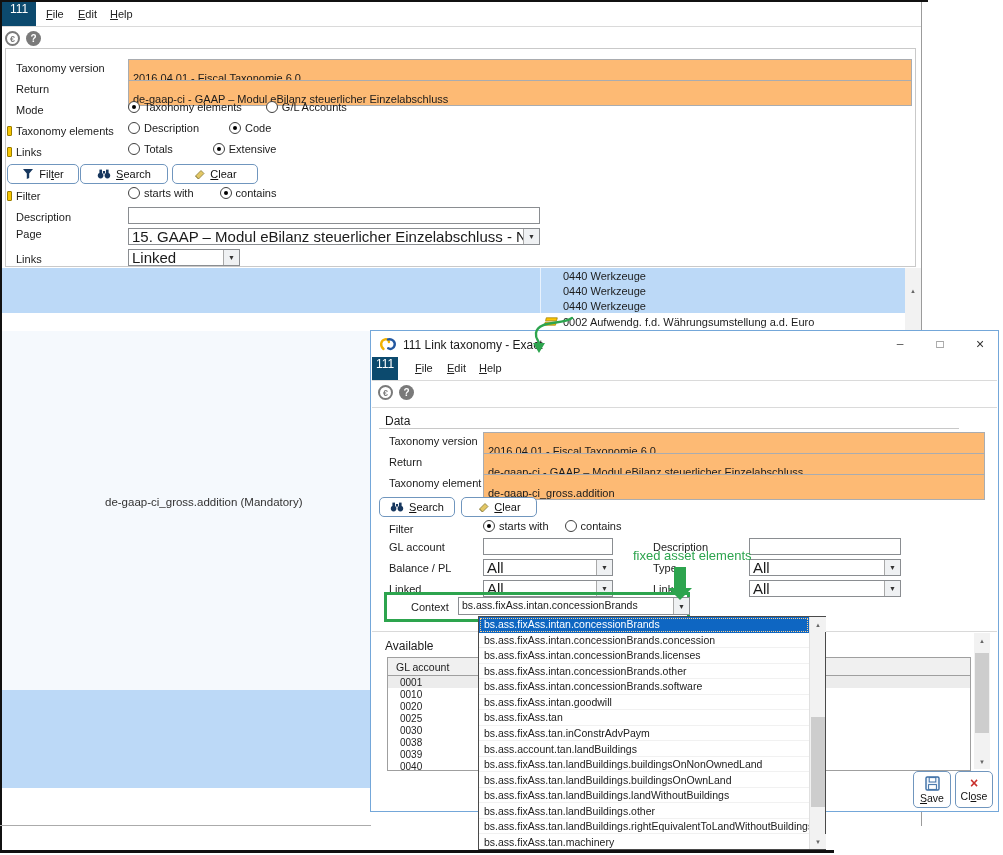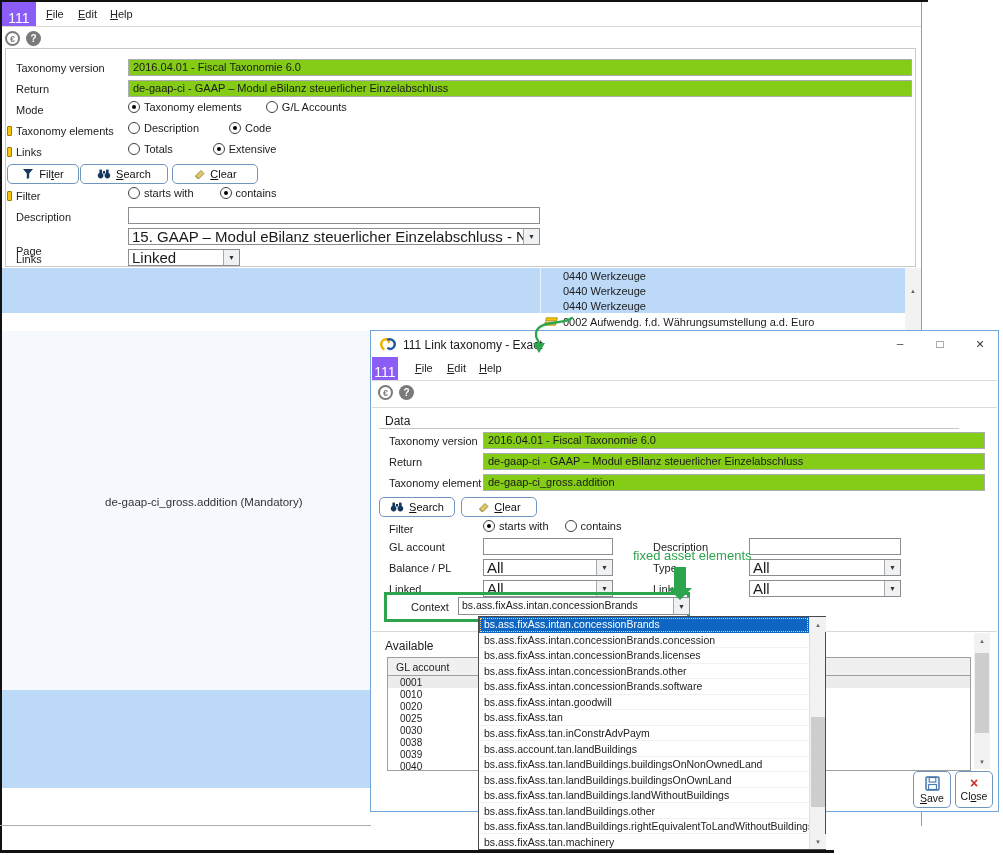--- a/index.html
+++ b/index.html
@@ -2,33 +2,33 @@
 <html><head>
 <meta charset="utf-8">
 <style>
   *{margin:0;padding:0;box-sizing:border-box}
   html,body{width:1003px;height:855px;overflow:hidden}
   body{font-family:"Liberation Sans",sans-serif;background:#fff;color:#1a1a1a}
   .a{position:absolute}
   #screen{position:relative;width:1003px;height:855px;background:#fff;overflow:hidden}
   .lbl{font-size:11px;line-height:13px;color:#1c1c1c;white-space:nowrap}
   .b{font-weight:normal}
-  .ro{background:#84cc16;border:1px solid #a9acb0;font-size:11px;padding:1px 4px;line-height:13px;white-space:nowrap;overflow:hidden}
+  .ro{background:#fdba74;border:1px solid #a9acb0;font-size:11px;padding:12px 4px;line-height:13px;white-space:nowrap;overflow:hidden}
   .ti{background:#fff;border:1px solid #8a8d91}
   .combo{display:flex;background:#fff;border:1px solid #8a8d91}
   .cv{flex:1;font-size:15px;padding:1px 3px;line-height:13px;white-space:nowrap;overflow:hidden}
   .cb{width:16px;border-left:1px solid #a9a9a9;background:#eff1f3;display:flex;align-items:center;justify-content:center;font-size:7px;color:#333;flex:none}
   .btn{display:flex;align-items:center;justify-content:center;gap:5px;background:#fff;border:1px solid #7096be;border-radius:5px;font-size:11px;color:#111;cursor:default}
   .btn2{display:flex;flex-direction:column;align-items:center;justify-content:center;gap:1px;background:#fff;border:1px solid #7096be;border-radius:5px;font-size:10.5px;color:#111}
   .rg{display:flex;align-items:center}
   .ro-opt{display:flex;align-items:center;font-size:11px;color:#1a1a1a;white-space:nowrap}
   .radio{width:12px;height:12px;border:1px solid #404040;border-radius:50%;background:#fff;display:inline-block;margin-right:4px;flex:none;position:relative}
   .radio.on::after{content:"";position:absolute;left:3px;top:3px;width:4px;height:4px;border-radius:50%;background:#000}
   .mk{width:5px;height:10px;background:#f7c600;border:1px solid #9a7d00;border-radius:1px}
-  .nav{background:#8b5cf6;color:#fff;display:flex;align-items:flex-end;justify-content:center;font-size:14px}
+  .nav{background:#0c4a6e;color:#fff;display:flex;align-items:flex-start;justify-content:center;font-size:12px}
   .mi{font-size:11px;color:#222}
   .hl{background:#dadada;height:1px}
   .ic-euro{width:15px;height:15px;border:2px solid #7a7a7a;border-radius:50%;color:#7a7a7a;font-size:9px;font-weight:bold;display:flex;align-items:center;justify-content:center}
   .ic-help{width:15px;height:15px;background:#7a7a7a;border-radius:50%;color:#fff;font-size:10px;font-weight:bold;display:flex;align-items:center;justify-content:center}
   .sb{background:#f2f2f2}
   .sbb{position:absolute;left:0;width:16px;height:15px;display:flex;align-items:center;justify-content:center;font-size:6px;color:#666;background:#f2f2f2}
   .sbt{position:absolute;left:1px;width:14px;background:#cdcdcd}
   .win-ctl{position:absolute;top:0;width:36px;height:26px;display:flex;align-items:center;justify-content:center;font-size:12px;color:#555}
   .ddi{flex:1 1 auto;display:flex;align-items:center;padding-left:5px;font-size:10.5px;color:#222;border-bottom:1px solid #f1f1f1;white-space:nowrap;overflow:hidden}
   .ddi.sel{background:#0e66c2;color:#fff;outline:1px dotted #ffcf8a;outline-offset:-2px;border-bottom:1px solid #0e66c2}
@@ -148,21 +148,21 @@
       </span>
     <span class="ro-opt">
         <span class="radio on"></span>
         <span>contains</span>
       </span>
   </div>
 
   <div class="a lbl" style="left:16px;top:211px">Description</div>
   <div class="a ti" style="left:128px;top:207px;width:412px;height:17px"></div>
 
-  <div class="a lbl" style="left:16px;top:245px">Page</div>
+  <div class="a lbl" style="left:16px;top:228px">Page</div>
   <div class="a combo" style="left:128px;top:228px;width:412px;height:17px">
     <span class="cv">15.  GAAP – Modul eBilanz steuerlicher Einzelabschluss - Notes</span>
     <span class="cb">
         <span>▼</span>
       </span>
   </div>
 
   <div class="a lbl" style="left:16px;top:253px">Links</div>
   <div class="a combo" style="left:128px;top:249px;width:112px;height:17px">
     <span class="cv">Linked</span>

